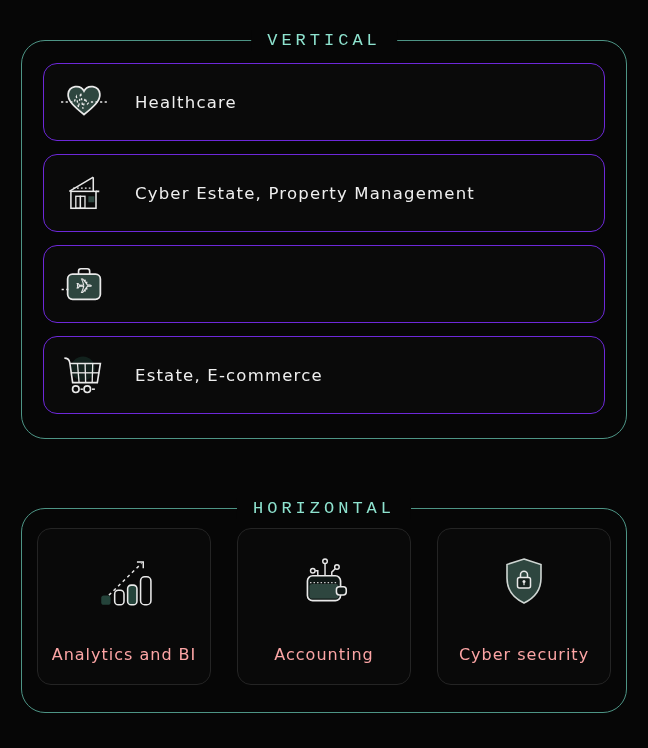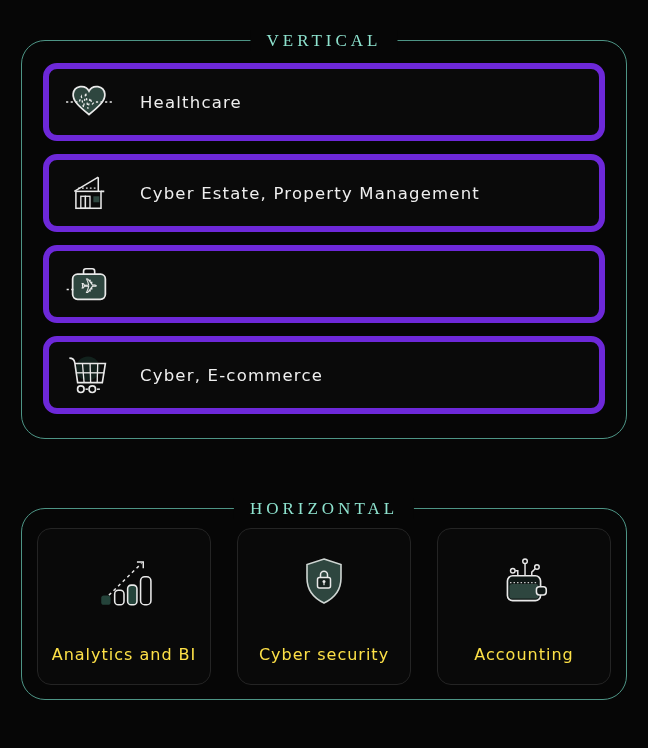--- a/index.html
+++ b/index.html
@@ -16,70 +16,70 @@
     border-radius:24px;
     box-sizing:border-box;
   }
   .panel-title{
     position:absolute;
     top:-11px;left:50%;
     transform:translateX(-50%);
     background:#060606;
     padding:0 16px;
     color:#8ee3cf;
-    font-family:Liberation Serif, serif;
+    font-family:Liberation Mono, monospace;
     font-size:17px;
     letter-spacing:4px;
     white-space:nowrap;
     line-height:21px;
   }
   
   .panel-vertical{
     margin-top:40px;
     padding:22px 21px 24px 21px;
   }
   .v-item{
     display:flex;align-items:center;
     height:78px;
     background:#0a0a0a;
-    border:6px solid #6d28d9;
+    border:1px solid #6d28d9;
     border-radius:14px;
     margin-bottom:13px;
     padding-left:15px;
     box-sizing:border-box;
   }
   .v-item:last-child{margin-bottom:0;}
   .v-icon{width:50px;height:50px;flex:0 0 50px;display:flex;align-items:center;justify-content:center;}
   .v-label{
     margin-left:26px;
     color:#efefef;
     font-size:16.5px;
     letter-spacing:1.2px;
   }
   
   .panel-horizontal{
     margin-top:69px;
-    padding:19px 15px 14px 15px;
+    padding:19px 15px 27px 15px;
     display:flex;
     gap:26px;
   }
   .h-card{
     flex:1 1 0;
     height:157px;
     background:#090909;
     border:1px solid #242424;
     border-radius:14px;
     box-sizing:border-box;
     display:flex;flex-direction:column;
     align-items:center;justify-content:space-between;
     padding:24px 4px 18px 4px;
   }
   .h-icon{display:flex;align-items:center;justify-content:center;flex:0 0 auto;}
   .h-label{
-    color:#fde047;
+    color:#fca5a5;
     font-size:16px;
     letter-spacing:1px;
     text-align:center;
     line-height:1.35;
     padding:0 2px;
   }
   svg{display:block;}
 </style>
 </head>
 <body>
@@ -132,21 +132,21 @@
           <line x1="16" y1="11.5" x2="17.5" y2="29" stroke="#e9e9e9" stroke-width="1.2"></line>
           <line x1="23" y1="11.5" x2="23.5" y2="29" stroke="#e9e9e9" stroke-width="1.2"></line>
           <line x1="30" y1="11.5" x2="29.5" y2="29" stroke="#e9e9e9" stroke-width="1.2"></line>
           <line x1="10" y1="20" x2="36" y2="20" stroke="#e9e9e9" stroke-width="1.2"></line>
           <circle cx="14.5" cy="35" r="3" stroke="#e9e9e9" stroke-width="1.5"></circle>
           <circle cx="25" cy="35" r="3" stroke="#e9e9e9" stroke-width="1.5"></circle>
           <line x1="18.8" y1="35" x2="21" y2="35" stroke="#e9e9e9" stroke-width="1.4"></line>
           <line x1="29.3" y1="35" x2="32" y2="35" stroke="#e9e9e9" stroke-width="1.4"></line>
         </svg>
       </span>
-      <span class="v-label">Cyber, E-commerce</span>
+      <span class="v-label">Estate, E-commerce</span>
     </div>
   </section>
 
   <section class="panel panel-horizontal">
     <div class="panel-title">HORIZONTAL</div>
 
 
     <div class="h-card">
       <span class="h-icon">
         <svg width="58" height="58" viewBox="0 0 56 56" fill="none">
@@ -156,43 +156,43 @@
           <rect x="19" y="36" width="9" height="14" rx="3.5" stroke="#e9e9e9" stroke-width="1.5"></rect>
           <rect x="31.5" y="31" width="9" height="19" rx="3.5" fill="#24433a" stroke="#e9e9e9" stroke-width="1.5"></rect>
           <rect x="44" y="23" width="10" height="27" rx="4" stroke="#e9e9e9" stroke-width="1.5"></rect>
         </svg>
       </span>
       <span class="h-label">Analytics and BI</span>
     </div>
 
     <div class="h-card">
       <span class="h-icon">
-        <svg width="56" height="56" viewBox="0 0 56 56" fill="none">
-          <path d="M28 6 L45 11.5 V25 C45 37.5 37.5 45.5 28 50 C18.5 45.5 11 37.5 11 25 V11.5 Z" fill="#2e463f" stroke="#cfd6d3" stroke-width="1.6"></path>
-          <path d="M24.5 24.5 V21.8 A3.5 3.5 0 0 1 31.5 21.8 V24.5" stroke="#e9e9e9" stroke-width="1.5" fill="none"></path>
-          <rect x="21.5" y="24.5" width="13" height="10.5" rx="2" fill="#15211d" stroke="#e9e9e9" stroke-width="1.5"></rect>
-          <circle cx="28" cy="28.6" r="1.5" fill="#e9e9e9"></circle>
-          <rect x="27.4" y="29.4" width="1.2" height="2.8" fill="#e9e9e9"></rect>
-        </svg>
-      </span>
-      <span class="h-label">Cyber security</span>
-    </div>
-
-    <div class="h-card">
-      <span class="h-icon">
         <svg width="58" height="58" viewBox="0 0 56 56" fill="none">
           <path d="M22 22 V17.2 H19.6" stroke="#e9e9e9" stroke-width="1.4"></path>
           <circle cx="17.2" cy="17.2" r="2.2" stroke="#e9e9e9" stroke-width="1.4"></circle>
           <line x1="29" y1="22" x2="29" y2="10.5" stroke="#e9e9e9" stroke-width="1.4"></line>
           <circle cx="29" cy="8" r="2.2" stroke="#e9e9e9" stroke-width="1.4"></circle>
           <path d="M35.5 22 V18.5 L38.8 15.2" stroke="#e9e9e9" stroke-width="1.4"></path>
           <circle cx="40.5" cy="13.5" r="2.2" stroke="#e9e9e9" stroke-width="1.4"></circle>
           <rect x="12" y="22" width="32" height="24" rx="5" fill="#101816" stroke="#e9e9e9" stroke-width="1.6"></rect>
           <rect x="14" y="30" width="28" height="14" rx="2.5" fill="#2e463f"></rect>
           <line x1="14.5" y1="28.5" x2="41.5" y2="28.5" stroke="#cfcfcf" stroke-width="1.2" stroke-dasharray="1.4 2"></line>
           <rect x="40" y="32.5" width="9.5" height="8" rx="2.8" fill="#101816" stroke="#e9e9e9" stroke-width="1.5"></rect>
         </svg>
       </span>
       <span class="h-label">Accounting</span>
     </div>
+
+    <div class="h-card">
+      <span class="h-icon">
+        <svg width="56" height="56" viewBox="0 0 56 56" fill="none">
+          <path d="M28 6 L45 11.5 V25 C45 37.5 37.5 45.5 28 50 C18.5 45.5 11 37.5 11 25 V11.5 Z" fill="#2e463f" stroke="#cfd6d3" stroke-width="1.6"></path>
+          <path d="M24.5 24.5 V21.8 A3.5 3.5 0 0 1 31.5 21.8 V24.5" stroke="#e9e9e9" stroke-width="1.5" fill="none"></path>
+          <rect x="21.5" y="24.5" width="13" height="10.5" rx="2" fill="#15211d" stroke="#e9e9e9" stroke-width="1.5"></rect>
+          <circle cx="28" cy="28.6" r="1.5" fill="#e9e9e9"></circle>
+          <rect x="27.4" y="29.4" width="1.2" height="2.8" fill="#e9e9e9"></rect>
+        </svg>
+      </span>
+      <span class="h-label">Cyber security</span>
+    </div>
   </section>
 
 </div>
 
 </body></html>

